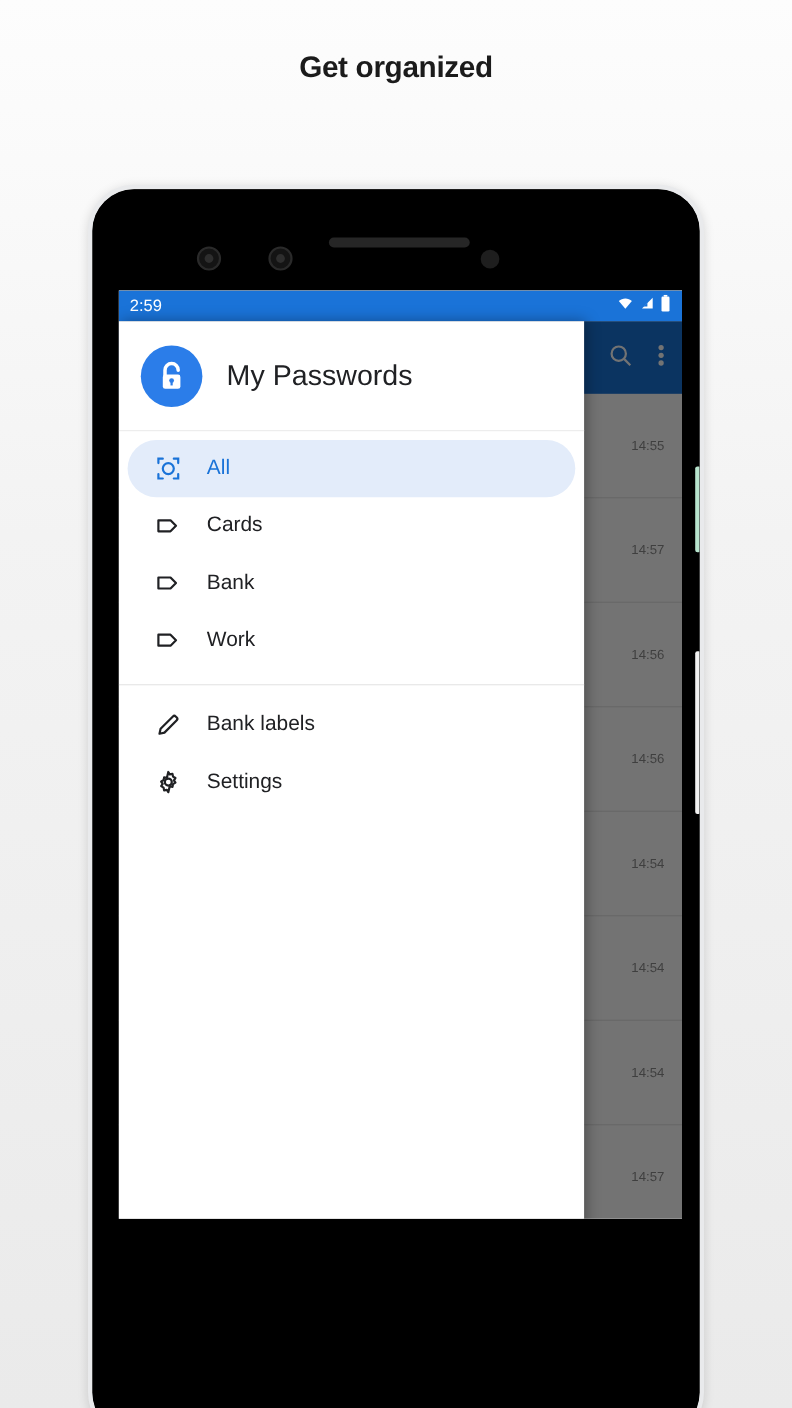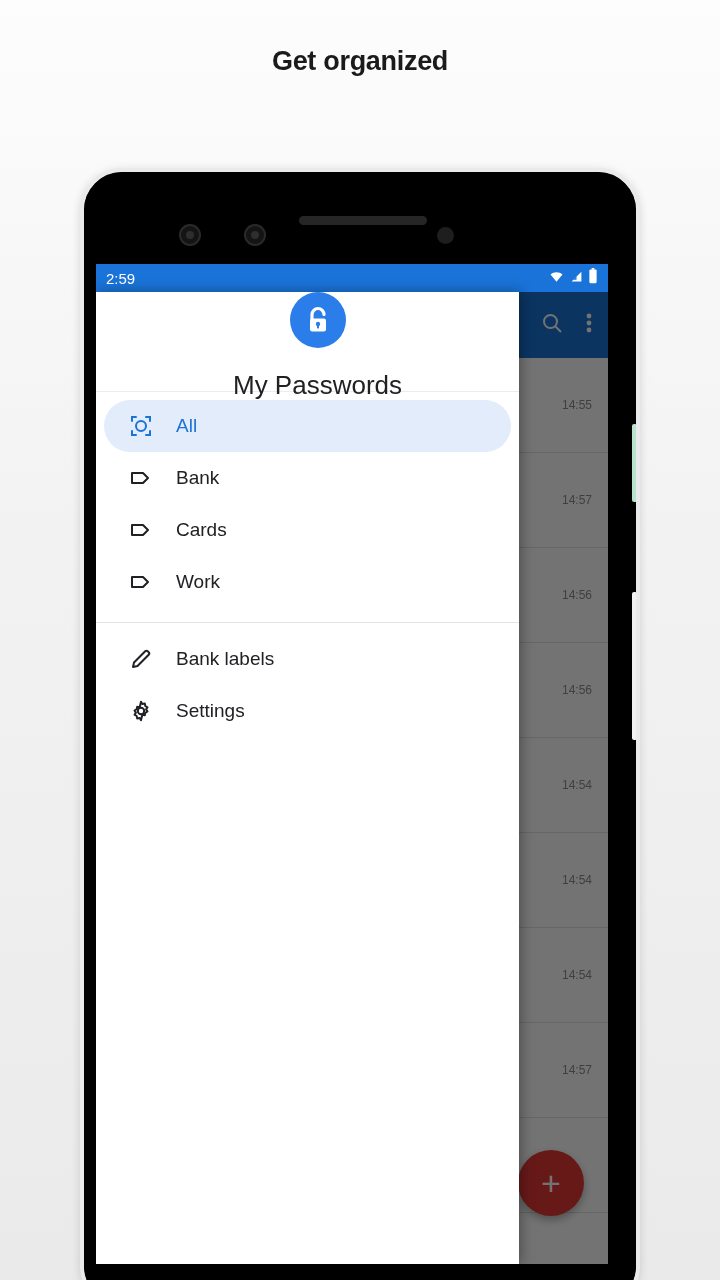--- a/index.html
+++ b/index.html
@@ -77,22 +77,22 @@
   .volume-btn {
     position: absolute; right: -1px; top: 420px;
     width: 5px; height: 148px;
     background: #f2f2f2;
     border-radius: 2px;
   }
 
   
   .screen {
     position: absolute;
-    left: 12px; top: 92px;
-    width: 512px; height: 1000px;
+    left: 24px; top: 92px;
+    width: 512px; height: 844px;
     background: #ffffff;
     overflow: hidden;
   }
 
   
   .statusbar {
     position: absolute; top: 0; left: 0;
     width: 100%; height: 28px;
     background: #1a73d8;
     display: flex; align-items: center;
@@ -148,21 +148,20 @@
     background: #ffffff;
     box-shadow: 2px 0 12px rgba(0,0,0,0.35);
     display: flex; flex-direction: column;
   }
   .drawer-header {
     height: 100px;
     display: flex; align-items: center;
     padding-left: 20px;
     border-bottom: 1px solid #ececec;
     gap: 22px;
-    flex-direction: column;
   }
   .app-logo {
     width: 56px; height: 56px; border-radius: 50%;
     background: #2b7de9;
     display: flex; align-items: center; justify-content: center;
     flex: none;
   }
   .drawer-title {
     font-size: 26px; color: #202124; font-weight: 400;
   }
@@ -304,30 +303,30 @@
             </span>
             <span class="nav-label">All</span>
           </div>
 
           <div class="nav-item">
             <span class="nav-icon">
               <svg width="24" height="24" viewBox="0 0 24 24" fill="none" stroke="#202124" stroke-width="2" stroke-linejoin="round">
                 <path d="M3 7h11l5 5-5 5H3z"></path>
               </svg>
             </span>
+            <span class="nav-label">Cards</span>
+          </div>
+
+          <div class="nav-item">
+            <span class="nav-icon">
+              <svg width="24" height="24" viewBox="0 0 24 24" fill="none" stroke="#202124" stroke-width="2" stroke-linejoin="round">
+                <path d="M3 7h11l5 5-5 5H3z"></path>
+              </svg>
+            </span>
             <span class="nav-label">Bank</span>
-          </div>
-
-          <div class="nav-item">
-            <span class="nav-icon">
-              <svg width="24" height="24" viewBox="0 0 24 24" fill="none" stroke="#202124" stroke-width="2" stroke-linejoin="round">
-                <path d="M3 7h11l5 5-5 5H3z"></path>
-              </svg>
-            </span>
-            <span class="nav-label">Cards</span>
           </div>
 
 
 
           <div class="nav-item">
             <span class="nav-icon">
               <svg width="24" height="24" viewBox="0 0 24 24" fill="none" stroke="#202124" stroke-width="2" stroke-linejoin="round">
                 <path d="M3 7h11l5 5-5 5H3z"></path>
               </svg>
             </span>

